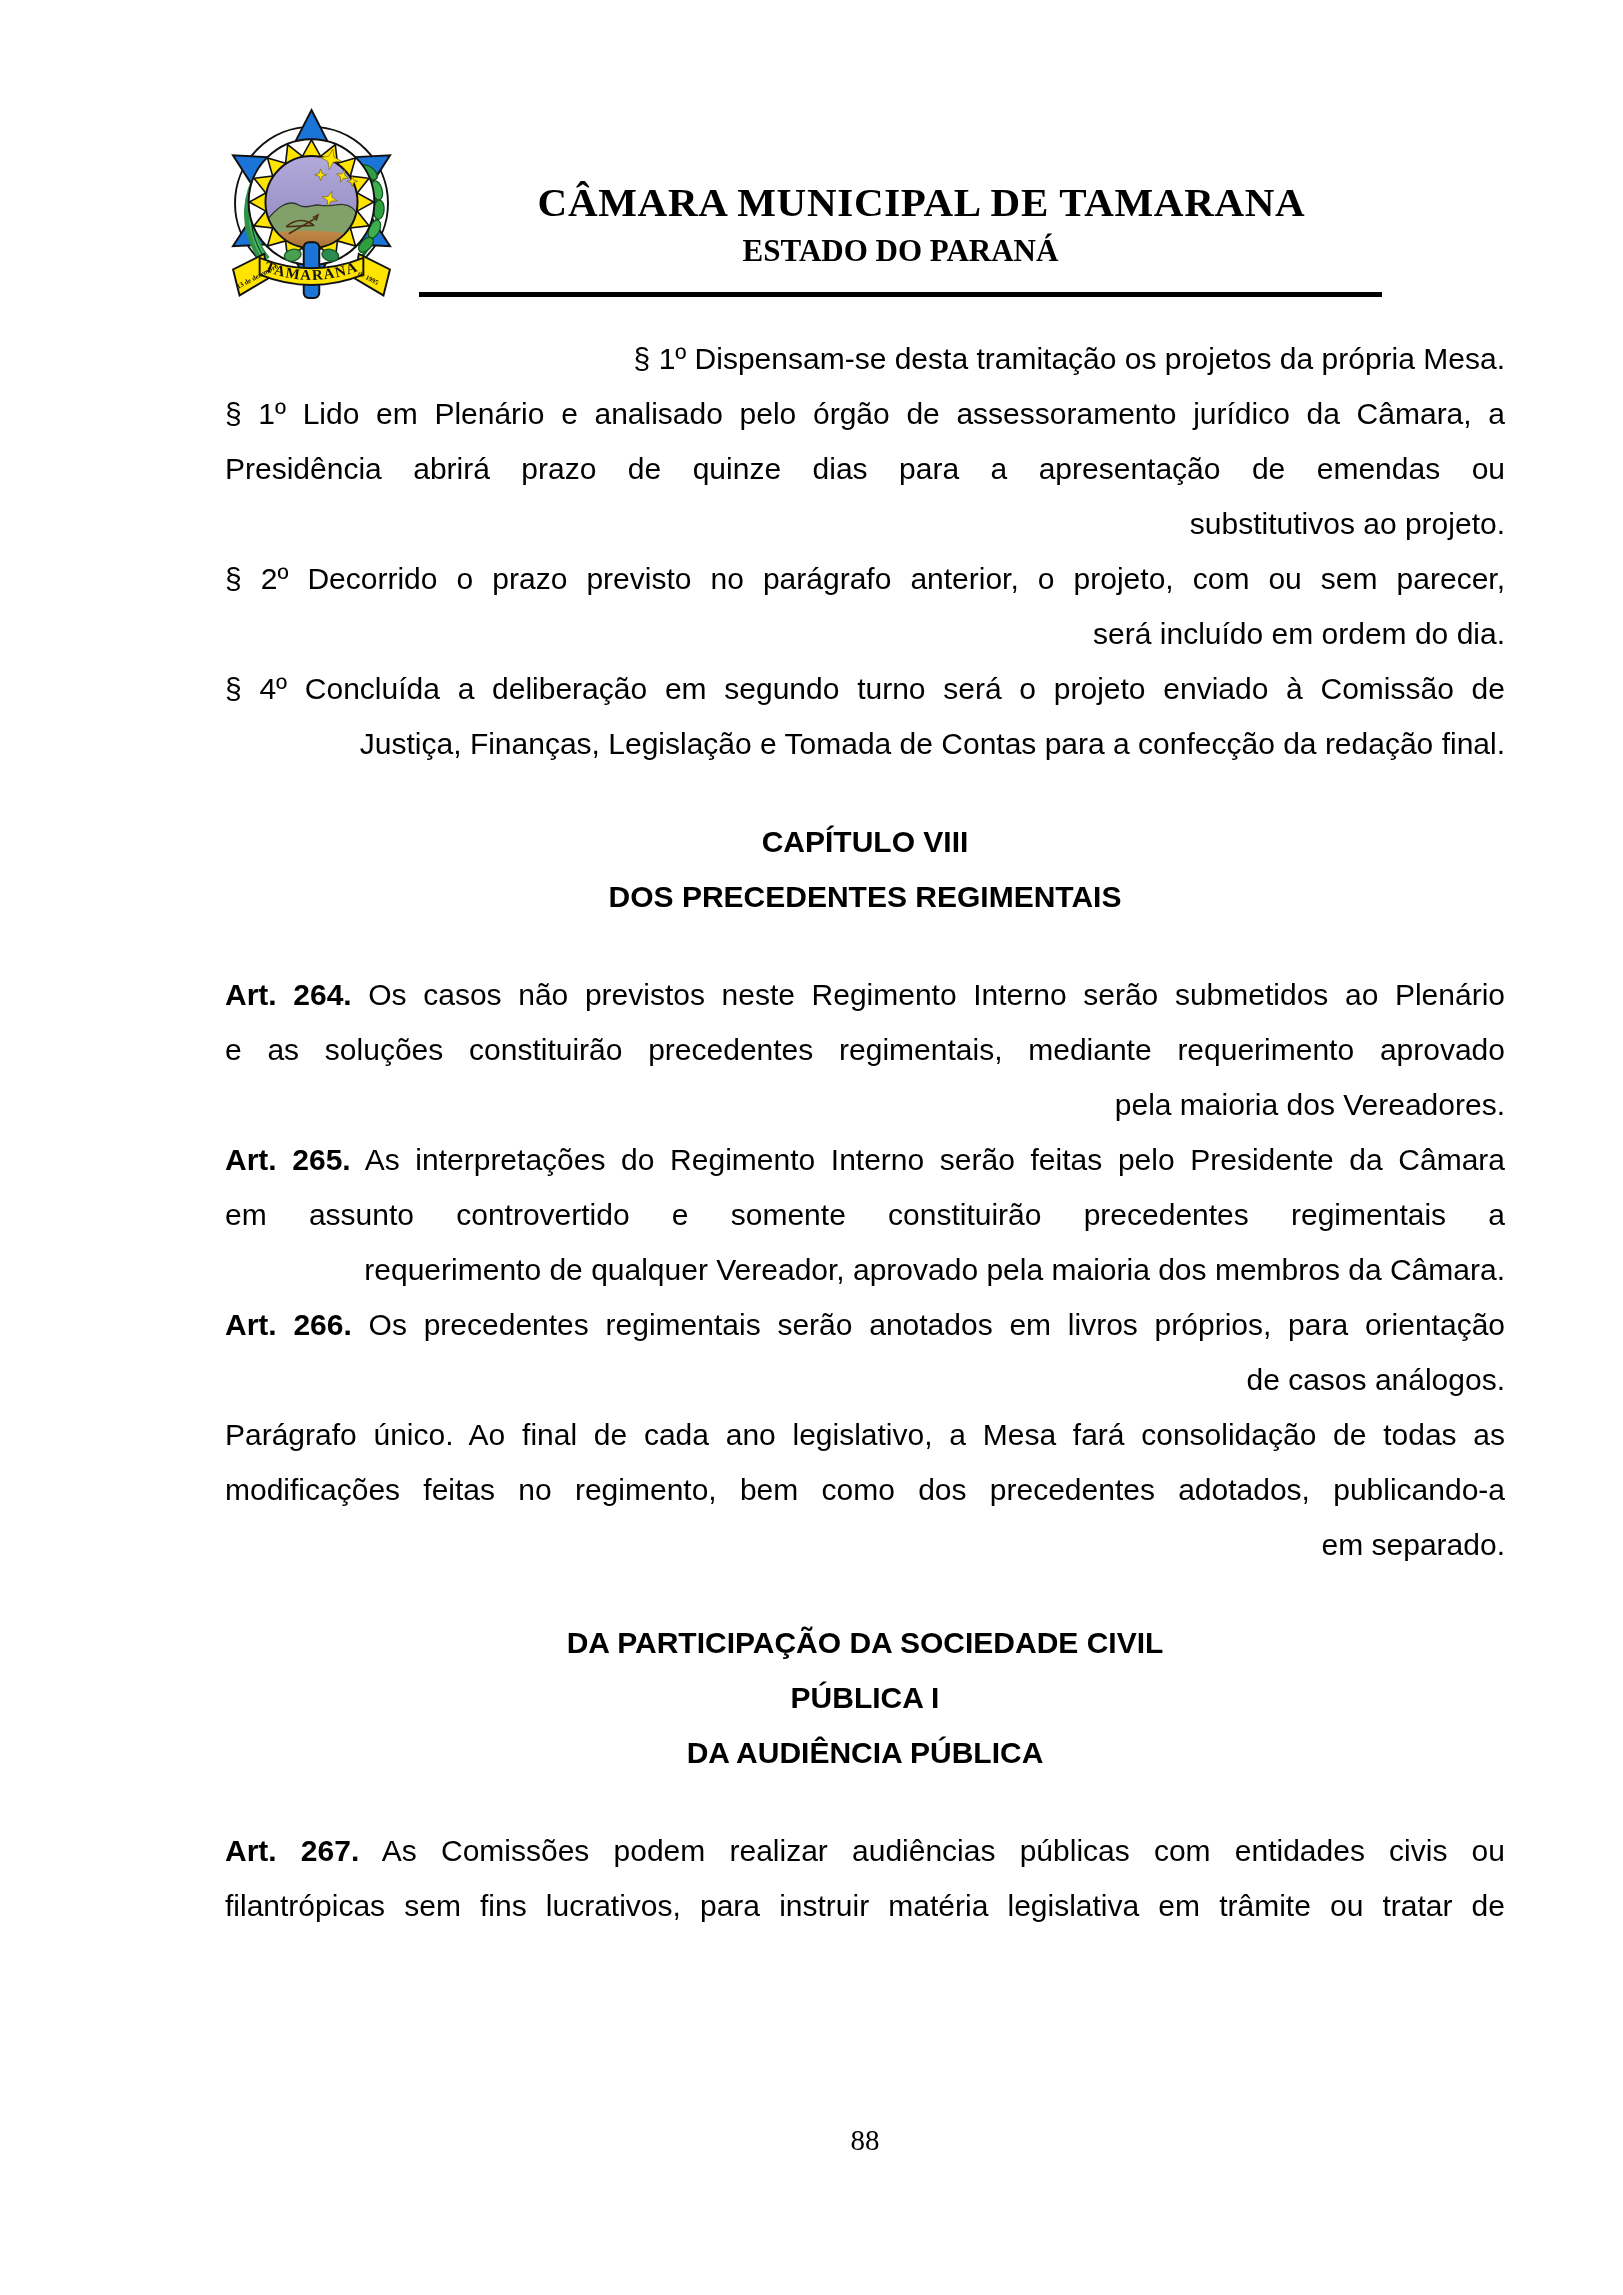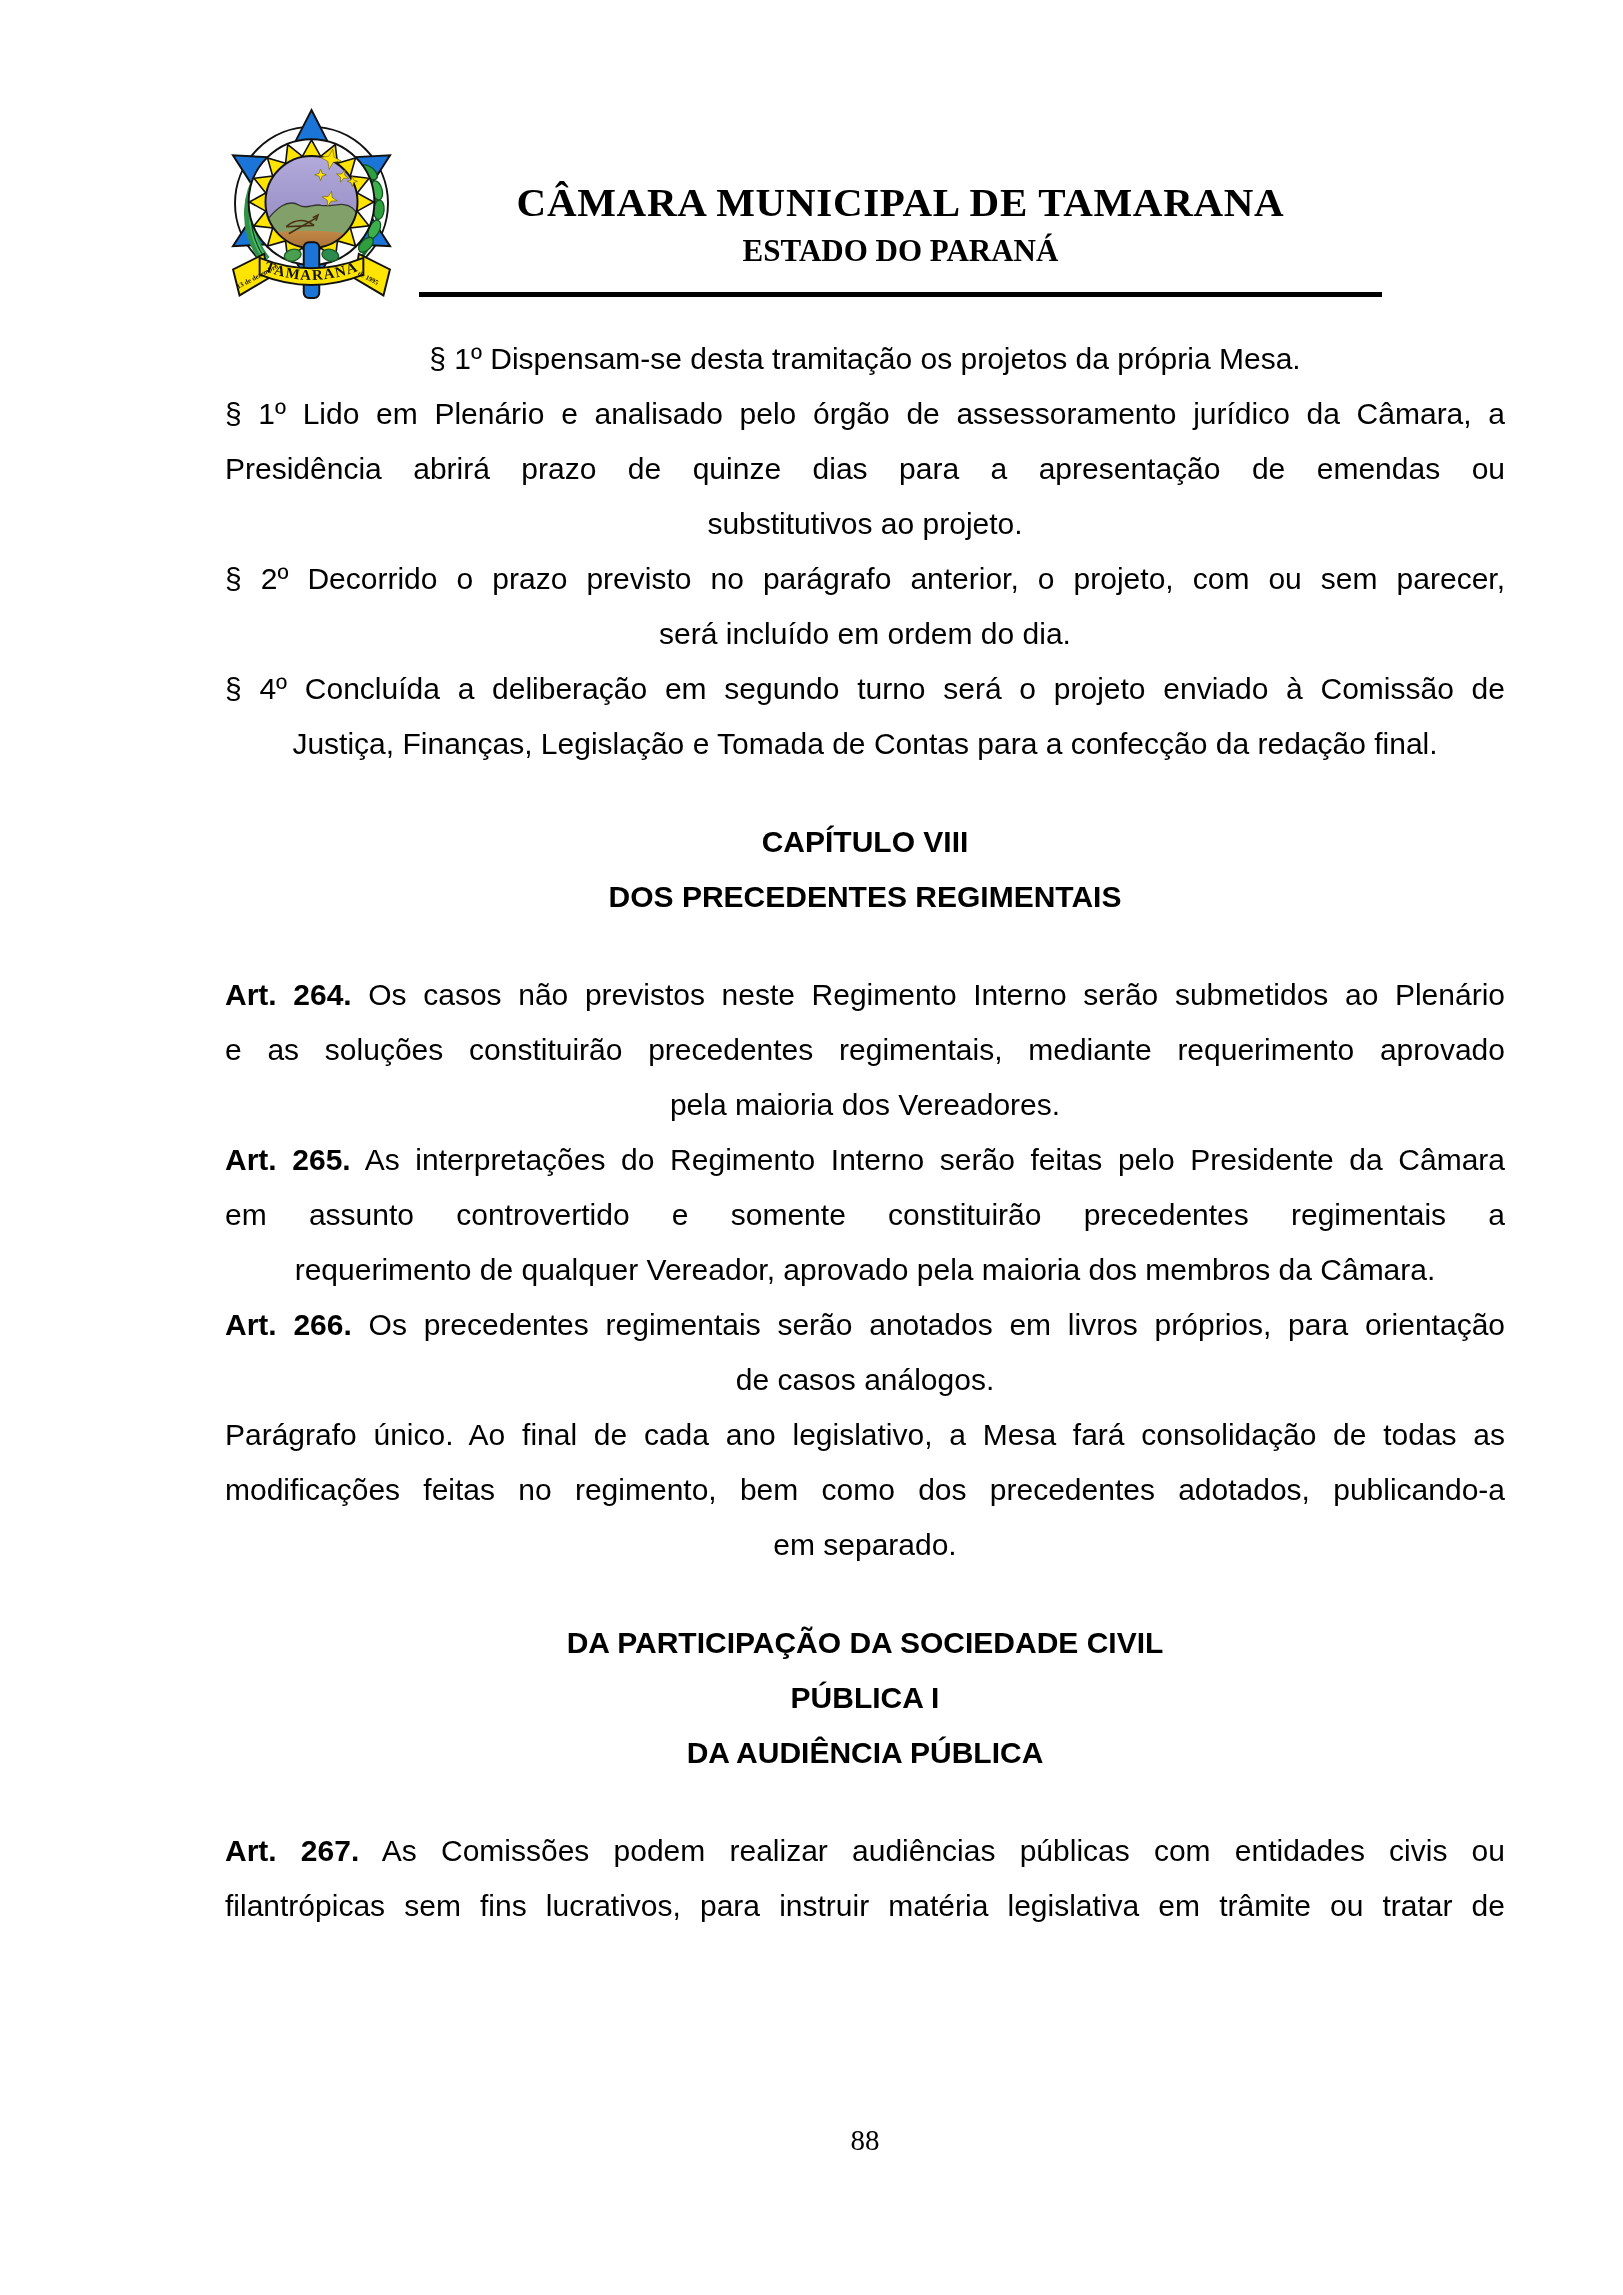--- a/index.html
+++ b/index.html
@@ -4,38 +4,38 @@
 <style>
   html,body { margin:0; padding:0; background:#888; }
   .page {
     position:relative; width:1623px; height:2295px; background:#ffffff;
     font-family:"Liberation Sans","DejaVu Sans",sans-serif; color:#000;
     margin:0 auto; overflow:hidden;
   }
   
   .logo { position:absolute; left:224px; top:105px; width:175px; height:198px; }
   .header-title {
-    position:absolute; left:406px; top:181px; width:989px; text-align:center;
+    position:absolute; left:427px; top:181px; width:989px; text-align:center;
     font-family:"Liberation Serif","DejaVu Serif",serif; font-weight:bold;
     font-size:41px; line-height:43px; letter-spacing:0.7px; white-space:nowrap;
   }
   .header-subtitle {
     position:absolute; left:406px; top:234px; width:989px; text-align:center;
     font-family:"Liberation Serif","DejaVu Serif",serif; font-weight:bold; 
     font-size:31px; line-height:34px; white-space:nowrap;
   }
   .header-rule { position:absolute; left:419px; top:292px; width:963px; height:4.6px; background:#000; }
   
   .doc-body {
     position:absolute; left:225px; top:331px; width:1280px;
     display:flex; flex-direction:column;
     font-size:30px; line-height:55px;
   }
   .para { margin:0; }
-  .line { width:100%; text-align:center; }
+  .line { width:100%; text-align:right; }
   .jline { text-align:justify; text-align-last:justify; }
   .lead { font-weight:bold; }
   .heading-group { margin:43px 0; font-weight:bold; text-align:center; }
   .heading { width:100%; }
   
   .page-number {
     position:absolute; left:225px; top:2125px; width:1280px; text-align:center;
     font-family:"Liberation Serif","DejaVu Serif",serif; font-size:29px; line-height:31px;
   }
   .banner-text { font-family:"Liberation Serif","DejaVu Serif",serif; font-weight:bold; }

